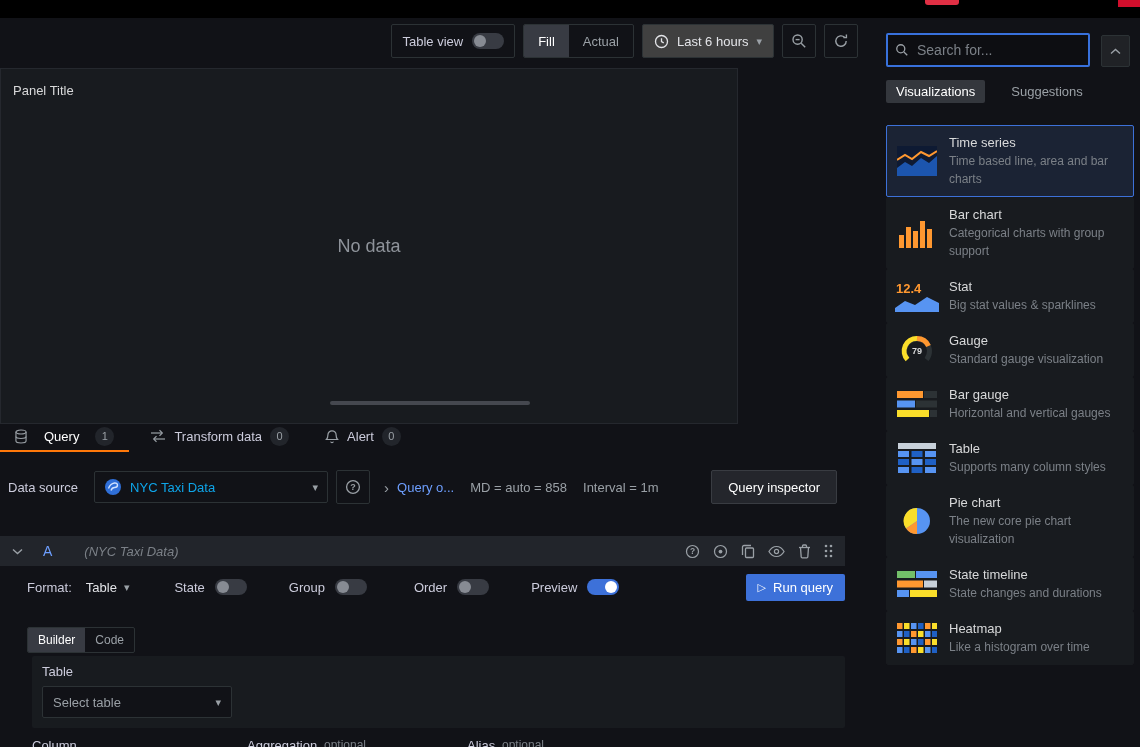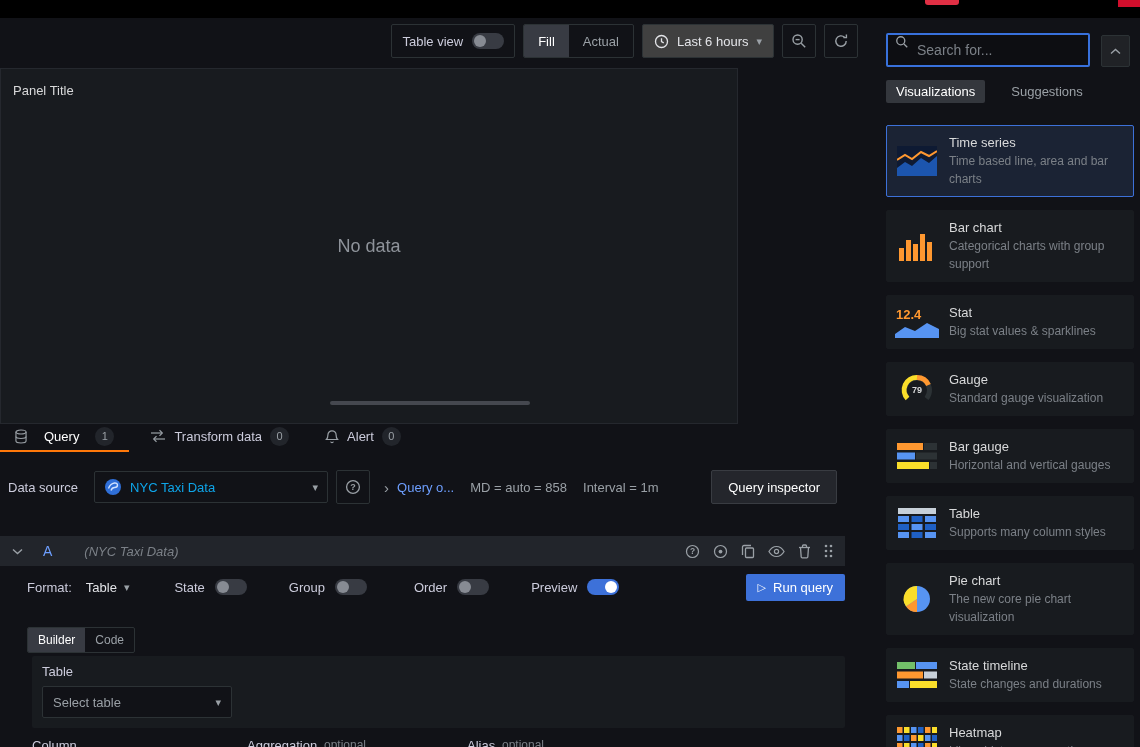--- a/index.html
+++ b/index.html
@@ -87,28 +87,28 @@
   .col-headers span{position:absolute;top:0;white-space:nowrap;}
   .ch-col{left:0;color:#ccccdc;font-weight:500;}
   .ch-agg{left:215px;color:#ccccdc;font-weight:500;}
   .ch-agg-opt{left:292px;color:#7b8087;font-size:12px;}
   .ch-alias{left:435px;color:#ccccdc;font-weight:500;}
   .ch-alias-opt{left:470px;color:#7b8087;font-size:12px;}
 
   
   .sidebar{top:18px;left:880px;width:260px;height:729px;display:flex;flex-direction:column;}
   .search-row{margin-top:15px;display:flex;gap:11px;padding-left:6px;}
-  .search-box{width:204px;height:34px;border:2px solid #3871dc;border-radius:2px;background:#0d0e12;display:flex;gap:6px;padding:0 7px;box-sizing:border-box;}
+  .search-box{width:204px;height:34px;border:2px solid #3871dc;border-radius:2px;background:#0d0e12;display:flex;align-items:center;gap:6px;padding:0 7px;box-sizing:border-box;}
   .search-box input{flex:1;background:transparent;border:none;outline:none;color:#ccccdc;font-family:"Liberation Sans",sans-serif;font-size:14px;min-width:0;}
   .search-box input::placeholder{color:#7b8087;}
   .collapse-btn{width:27px;height:30px;margin-top:2px;background:#202226;border:1px solid #2c3235;border-radius:2px;display:flex;align-items:center;justify-content:center;cursor:pointer;}
   .viz-tabs{margin-top:13px;display:flex;align-items:center;gap:16px;padding-left:6px;}
   .vtab{padding:4px 10px;border-radius:2px;color:#9aa0a6;font-weight:500;cursor:pointer;}
   .vtab.active{background:#34373d;color:#fff;}
-  .viz-list{margin-top:22px;padding:0 6px;display:flex;flex-direction:column;gap:13px;overflow:hidden;}
+  .viz-list{margin-top:22px;padding:0 6px;display:flex;flex-direction:column;overflow:hidden;}
   .viz-card{display:flex;align-items:center;gap:10px;background:#181b1f;border:1px solid #181b1f;border-radius:2px;padding:8px 8px;cursor:pointer;}
   .viz-card.selected{border-color:#3d71d9;background:#1b2334;}
   .viz-icon{width:44px;height:34px;flex:none;display:flex;align-items:center;justify-content:center;}
   .viz-text{min-width:0;}
   .viz-title{color:#d8d9da;font-weight:500;font-size:13px;line-height:17px;}
   .viz-desc{color:#7b8087;font-size:12px;line-height:18px;margin-top:1px;}
 </style>
 </head>
 <body>
 

